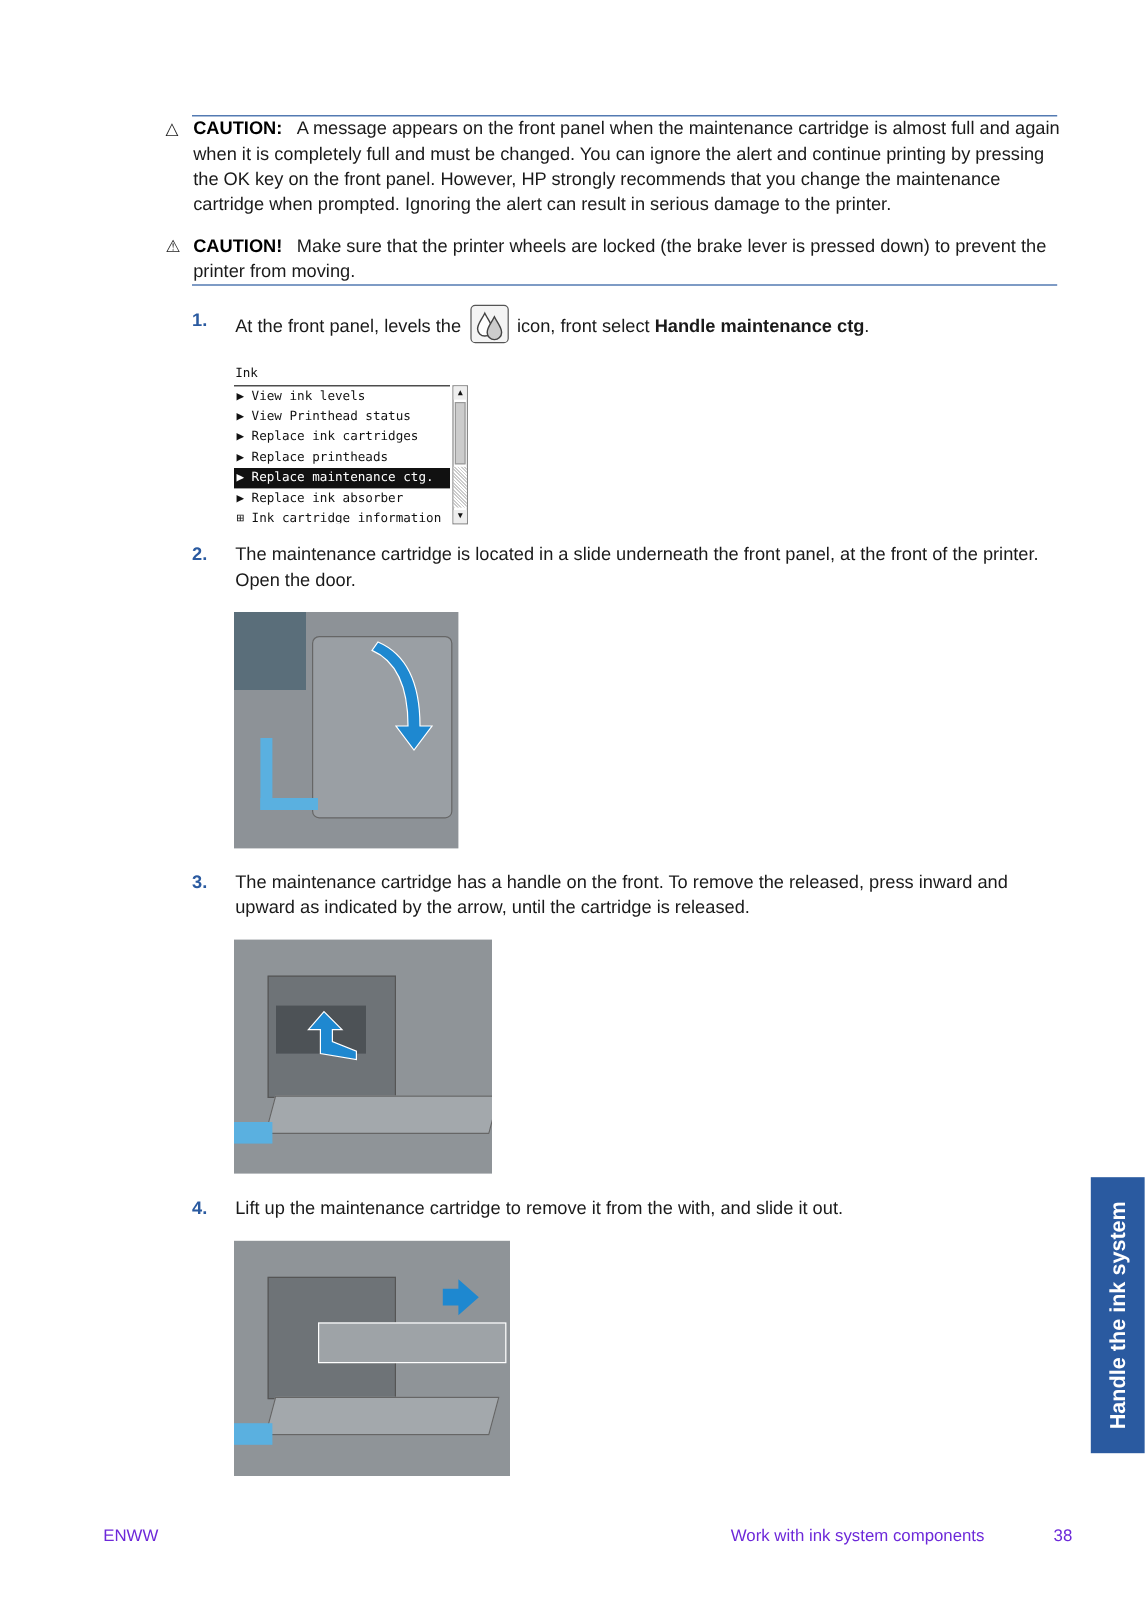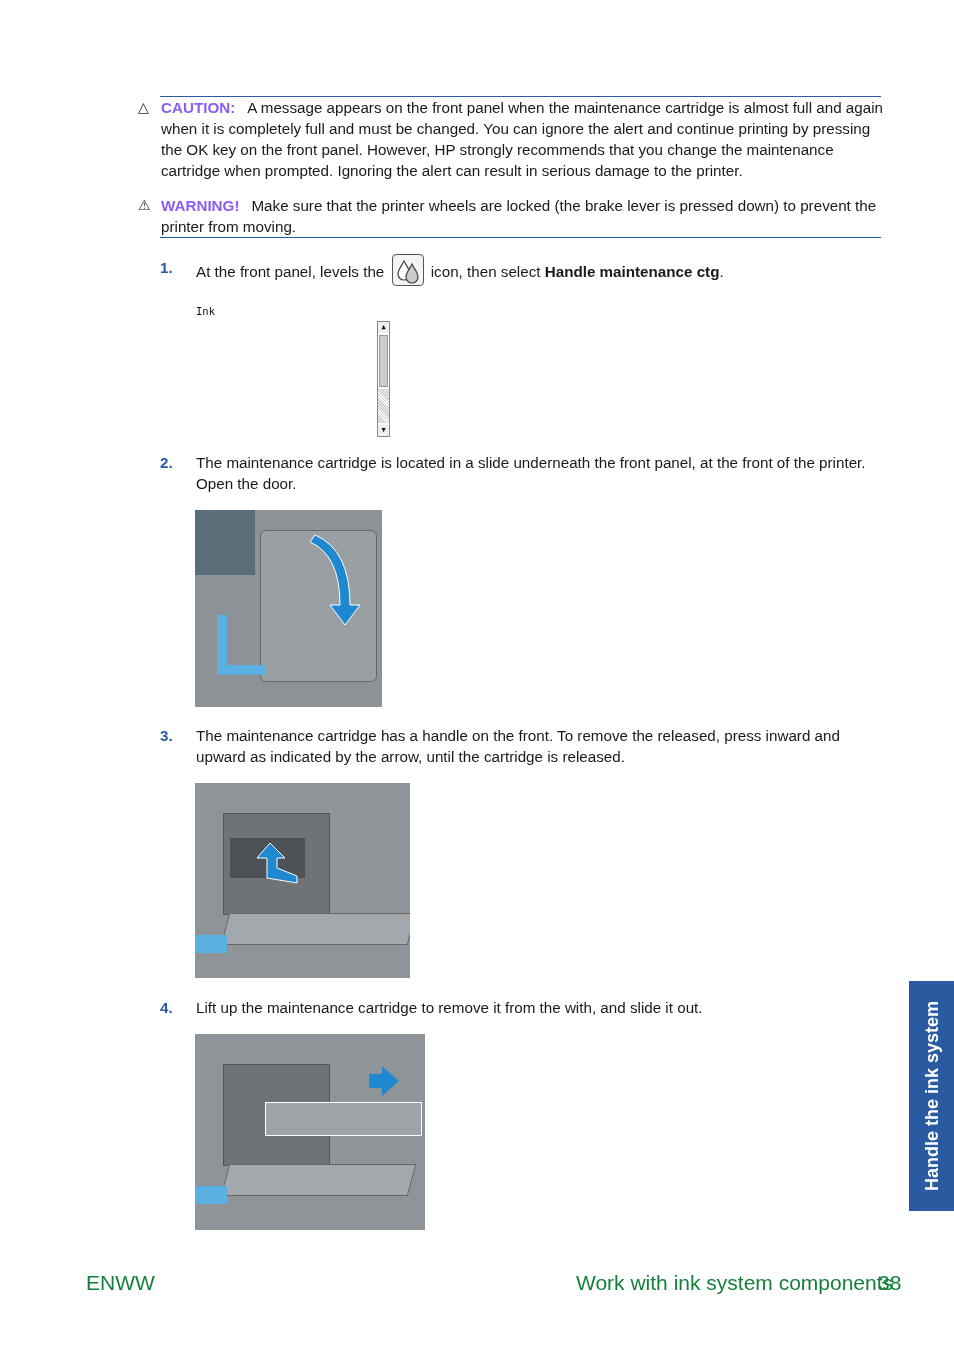--- a/index.html
+++ b/index.html
@@ -3,21 +3,21 @@
 <meta charset="utf-8">
 <style>
   html, body { margin:0; padding:0; }
   body { width:954px; height:1350px; background:#ffffff; position:relative; overflow:hidden;
          font-family:"Liberation Sans", sans-serif; color:#1a1a1a; }
   .abs { position:absolute; }
   .rule { position:absolute; left:160px; width:721px; height:1px; background:#2a5aa0; }
   .note { position:absolute; left:138px; width:745px; font-size:15.2px; line-height:21px; }
   .note .tri { position:absolute; left:0; top:0; font-size:14px; color:#222; }
   .note .body { margin-left:23px; }
-  .note .lbl { color:#8b5cf6; font-weight:bold; margin-right:12px; }
+  .note .lbl { color:#000000; font-weight:bold; margin-right:12px; }
   .step { position:absolute; left:160px; width:720px; font-size:15.2px; line-height:21px; }
   .step .num { position:absolute; left:0; top:0; color:#2a5aa0; font-weight:bold; }
   .step .txt { margin-left:36px; }
   .inkicon { display:inline-block; width:30px; height:30px; border:1px solid #555; border-radius:4px;
              vertical-align:middle; margin:0 3px; position:relative; top:-3px; background:#f4f4f4; }
   .lcd { position:absolute; left:195px; top:305px; width:195px; height:130px;
          font-family:"DejaVu Sans Mono", monospace; font-size:10.5px; color:#111;text-decoration:underline; }
   .lcd .title { position:absolute; left:1px; top:0; }
   .lcd .list { position:absolute; left:0; top:16px; width:180px; height:114px; border-top:1px solid #222; overflow:hidden; }
   .lcd .row { height:17px; line-height:17px; padding-left:2px; white-space:nowrap; }
@@ -25,54 +25,63 @@
   .lcd .sb { position:absolute; left:182px; top:16px; width:11px; height:114px; border:1px solid #888; background:#fff; }
   .sb .up, .sb .dn { position:absolute; left:0; width:11px; height:11px; background:#eee; font-size:7px; text-align:center; line-height:11px; }
   .sb .up { top:0; } .sb .dn { bottom:0; }
   .sb .thumb { position:absolute; left:1px; top:13px; width:9px; height:52px; background:#ccc; border:1px solid #999; box-sizing:border-box; }
   .sb .track { position:absolute; left:0; top:67px; width:11px; height:34px;
                background-image:repeating-linear-gradient(45deg,#ccc 0 1px,#fff 1px 2px); }
   .illus { position:absolute; background:#8a8f93; overflow:hidden; }
   .tab { position:absolute; left:909px; top:981px; width:45px; height:230px; background:#2a5aa0; }
   .tab span { position:absolute; left:50%; top:50%; transform:translate(-50%,-50%) rotate(-90deg);
               white-space:nowrap; color:#fff; font-weight:bold; font-size:18px; }
-  .footer { position:absolute; top:1271px; font-size:21px; color:#15803d; }
+  .footer { position:absolute; top:1271px; font-size:14px; color:#6d28d9; }
 </style>
 </head>
 <body>
 
 <div class="rule" style="top:96px;"></div>
 <div class="note" style="top:97px;">
   <span class="tri">△</span>
   <div class="body"><span class="lbl">CAUTION:</span><span>A message appears on the front panel when the maintenance cartridge is almost full and again when it is completely full and must be changed. You can ignore the alert and continue printing by pressing the OK key on the front panel. However, HP strongly recommends that you change the maintenance cartridge when prompted. Ignoring the alert can result in serious damage to the printer.</span></div>
 </div>
 
 <div class="note" style="top:195px;">
   <span class="tri">⚠</span>
-  <div class="body"><span class="lbl">WARNING!</span><span>Make sure that the printer wheels are locked (the brake lever is pressed down) to prevent the printer from moving.</span></div>
+  <div class="body"><span class="lbl">CAUTION!</span><span>Make sure that the printer wheels are locked (the brake lever is pressed down) to prevent the printer from moving.</span></div>
 </div>
 <div class="rule" style="top:237px;"></div>
 
 <div class="step" style="top:257px;">
   <span class="num">1.</span>
   <div class="txt">
     <span>At the front panel, levels the</span>
     <span class="inkicon">
       <svg width="30" height="30" viewBox="0 0 30 30">
           <path d="M11 6 C8 12 5 15 5 19 a6 6 0 0 0 12 0 C17 15 14 12 11 6Z" fill="#fff" stroke="#444" stroke-width="1.2"></path>
           <path d="M19 9 C16 15 13 18 13 22 a6 6 0 0 0 12 0 C25 18 22 15 19 9Z" fill="#ccc" stroke="#444" stroke-width="1.2"></path>
         </svg>
     </span>
-    <span>icon, then select</span>
+    <span>icon, front select</span>
     <b>Handle maintenance ctg</b><span>.</span>
   </div>
 </div>
 
 <div class="lcd">
   <div class="title">Ink</div>
+  <div class="list">
+    <div class="row">▶ View ink levels</div>
+    <div class="row">▶ View Printhead status</div>
+    <div class="row">▶ Replace ink cartridges</div>
+    <div class="row">▶ Replace printheads</div>
+    <div class="row sel">▶ Replace maintenance ctg.</div>
+    <div class="row">▶ Replace ink absorber</div>
+    <div class="row">⊞ Ink cartridge information</div>
+  </div>
   <div class="sb">
     <div class="up">▲</div>
     <div class="thumb"></div>
     <div class="track"></div>
     <div class="dn">▼</div>
   </div>
 </div>
 
 <div class="step" style="top:452px;">
   <span class="num">2.</span>
@@ -114,14 +123,14 @@
     </svg>
   <div class="abs" style="left:30px;top:130px;width:185px;height:30px;background:#a3a8ac;border:1px solid #666;transform:skewX(-15deg);"></div>
   <div class="abs" style="left:0;top:152px;width:32px;height:18px;background:#5ab0e0;"></div>
 </div>
 
 <div class="tab">
     <span>Handle the ink system</span>
   </div>
 
 <div class="footer" style="left:86px;">ENWW</div>
-<div class="footer" style="left:576px;">Work with ink system components</div>
+<div class="footer" style="left:609px;">Work with ink system components</div>
 <div class="footer" style="left:878px;">38</div>
 
 </body></html>

